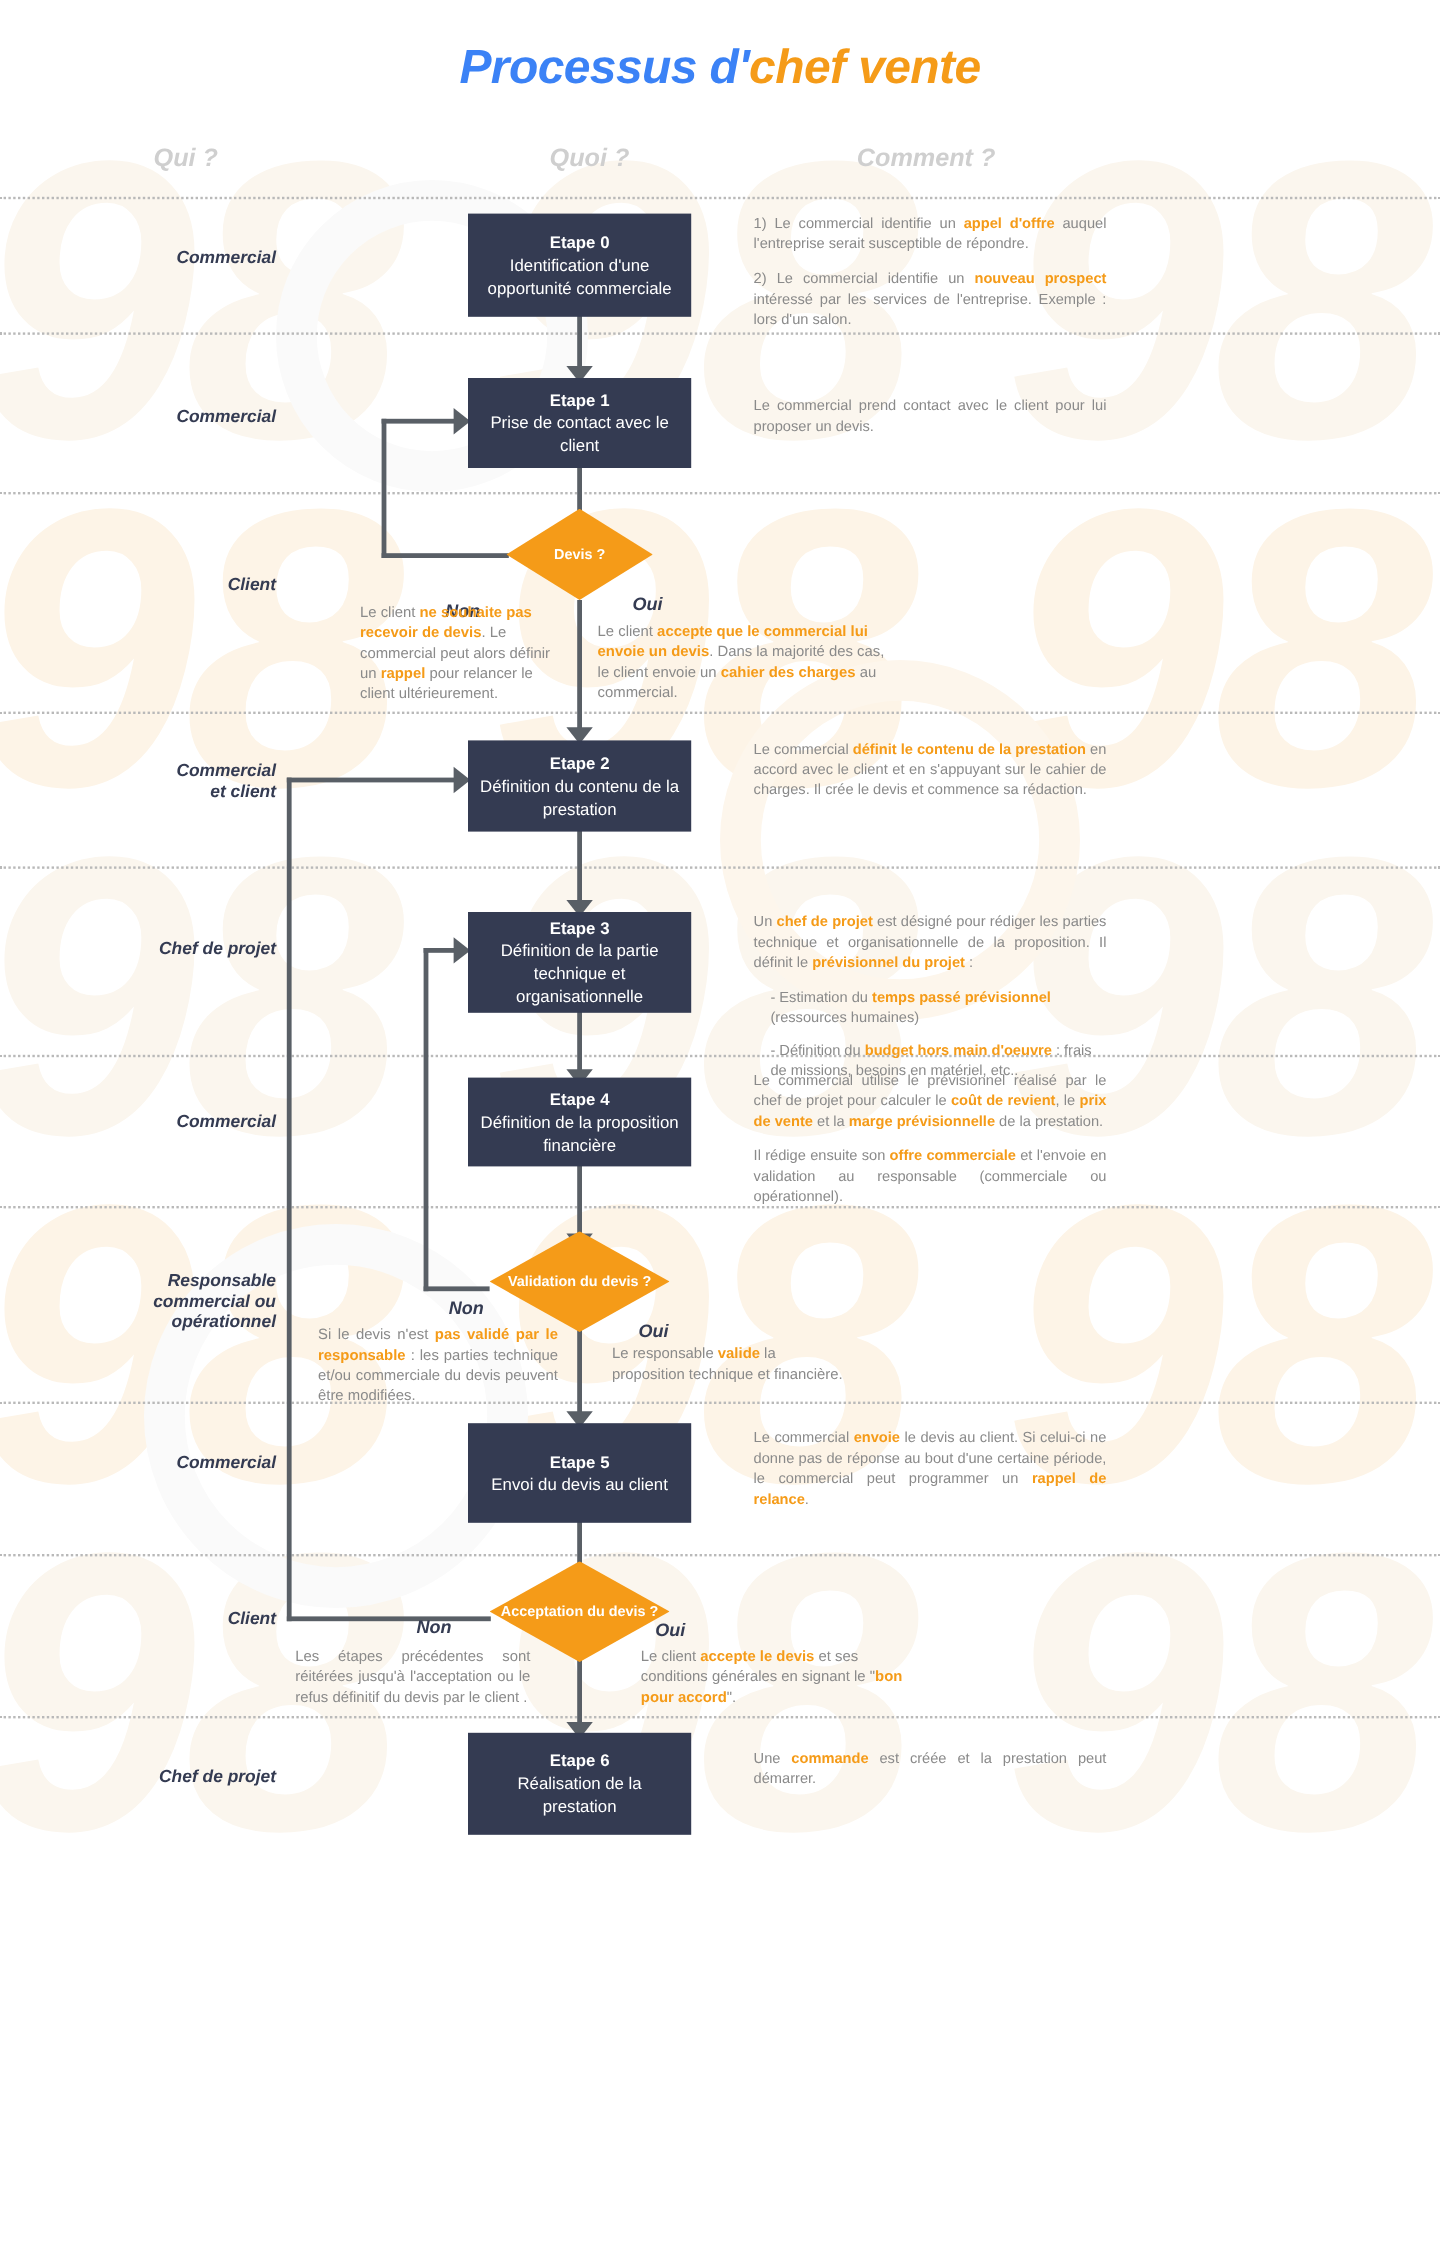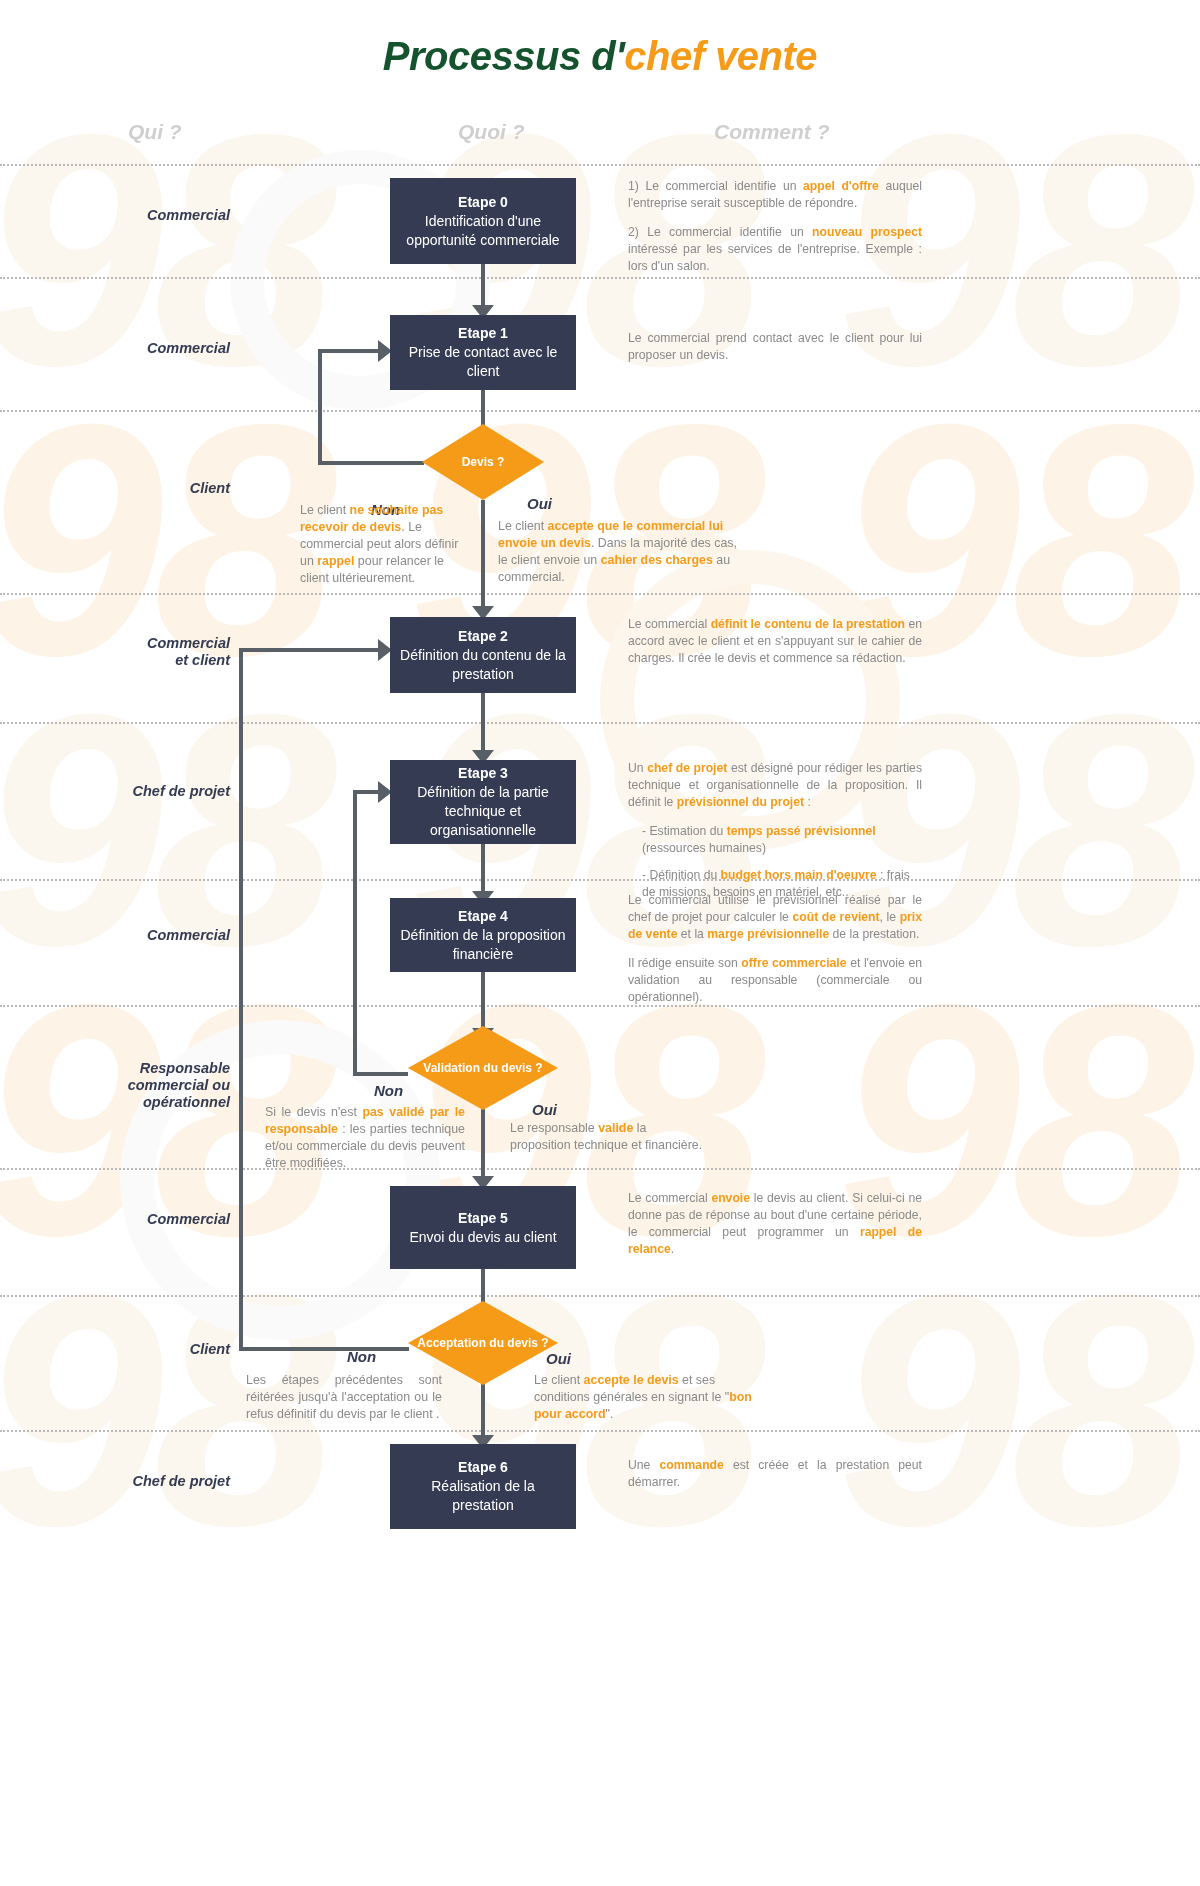--- a/index.html
+++ b/index.html
@@ -41,21 +41,21 @@
   .wc3 { left:120px; top:900px; width:320px; height:320px; }
 
   
   .title {
     position:absolute; left:0; top:34px; width:1200px;
     text-align:center;
     font-size:40px; font-weight:bold; font-style:italic;
     letter-spacing:-0.5px;
     z-index:5;
   }
-  .title .dark { color:#14532d; }
+  .title .dark { color:#3b82f6; }
   .title .orange { color:#f59b18; }
 
   
   .col-head {
     position:absolute; top:120px;
     font-size:21px; font-weight:bold; font-style:italic;
     color:#cfcfcf;
     z-index:5;
   }
   .col-qui     { left:128px; }

